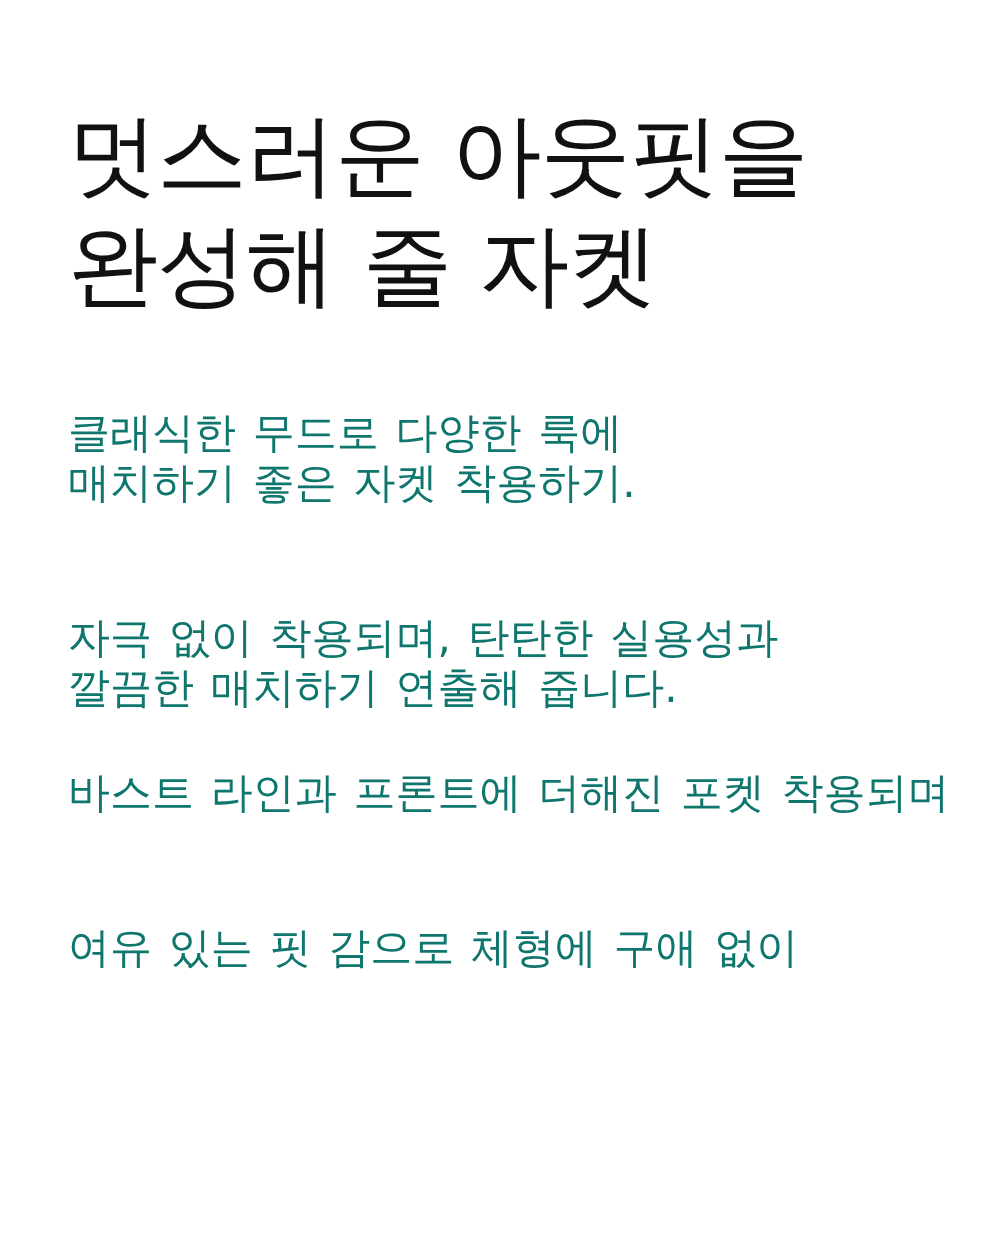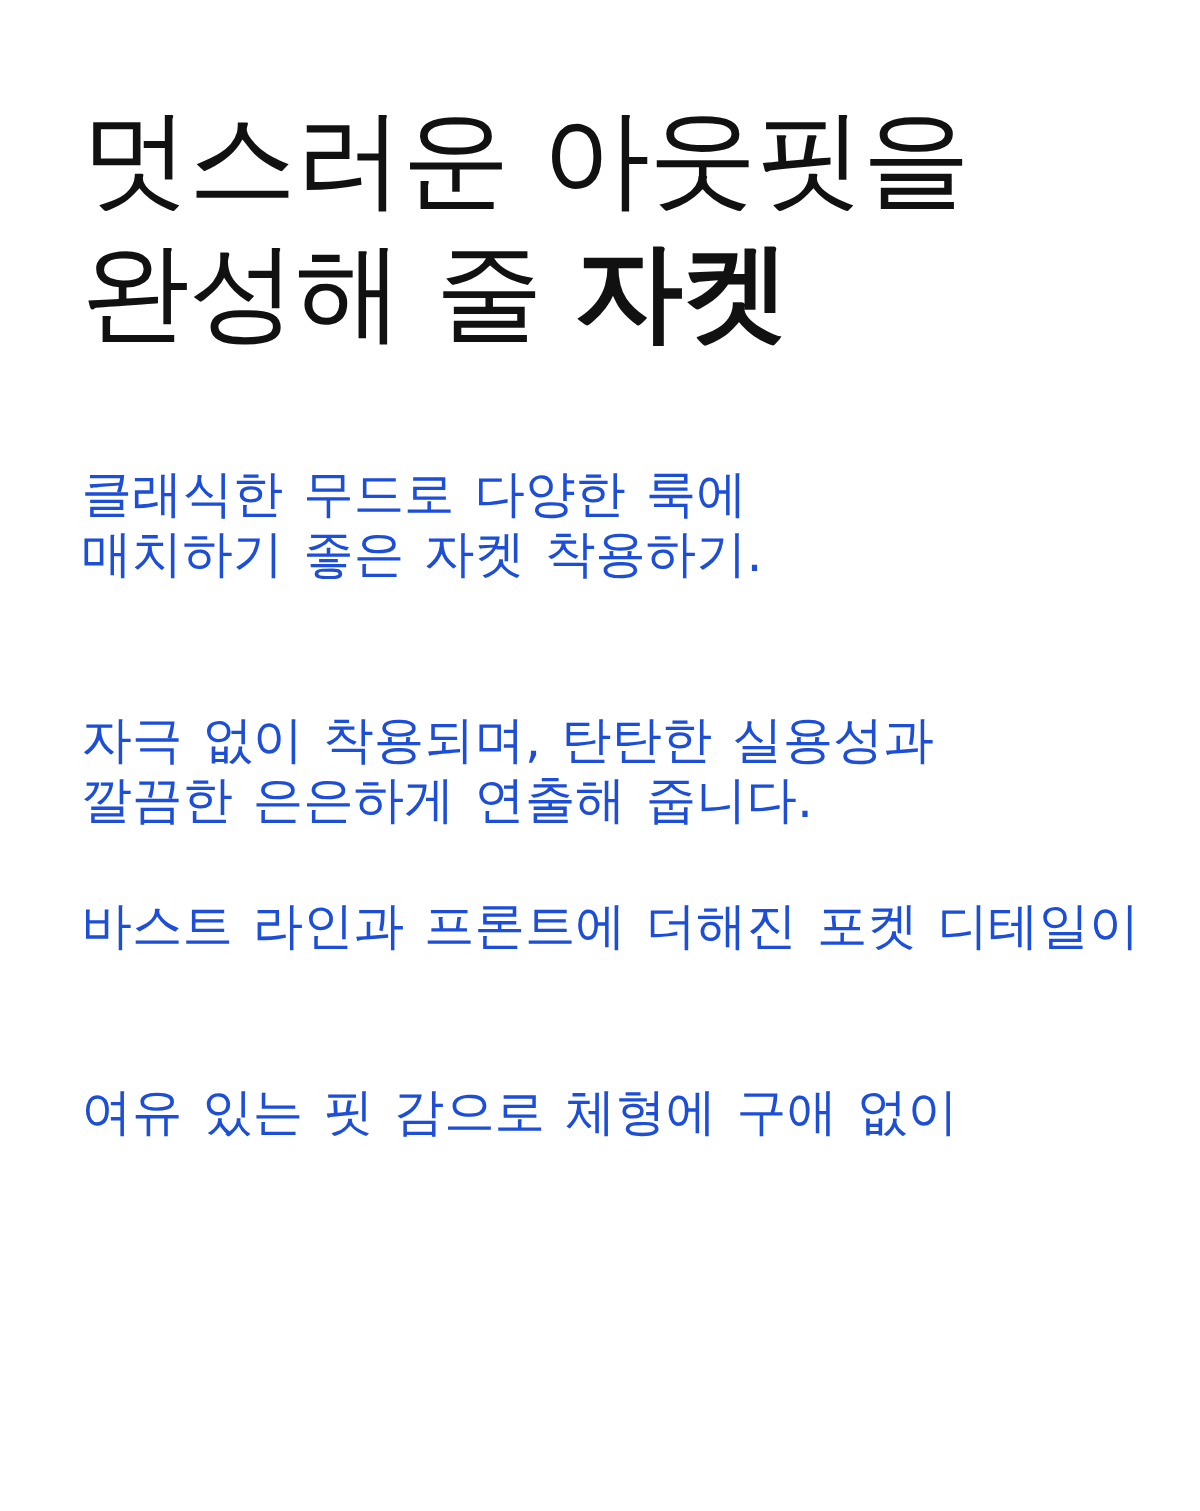--- a/index.html
+++ b/index.html
@@ -7,40 +7,40 @@
     width: 1000px;
     background: #ffffff;
     font-family: "DejaVu Sans", "Liberation Sans", sans-serif;
   }
   .page {
     position: relative;
     width: 1000px;
     height: 1259px;
     background: #ffffff;
     overflow: hidden;
-    padding: 78px 60px 0 68px;
+    padding: 100px 60px 0 68px;
   }
   .headline {
     font-family: "DejaVu Serif", "Liberation Serif", serif;
     font-weight: 400;
     font-size: 90px;
     line-height: 110px;
     color: #111111;
     letter-spacing: -1px;
     margin-bottom: 88px;
     white-space: nowrap;
   }
   .headline .hl-bold {
-    font-weight: 700;
+    font-weight: 400;
     text-align: right;
   }
   .body-text p {
     font-size: 42px;
     line-height: 50px;
-    color: #1d4ed8;
+    color: #0f766e;
     letter-spacing: 0;
     word-spacing: 0.08em;
     margin-bottom: 55px;
     white-space: nowrap;
   }
   .body-text p:last-child { margin-bottom: 14px; }
 </style>
 </head>
 <body>
 
@@ -54,25 +54,25 @@
   <div class="body-text">
 
     <p>
       <span>클래식한 무드로 다양한 룩에</span><br>
       <span>매치하기 좋은 자켓 착용하기.</span>
     </p>
 
     <p>
       <br>
       <span>자극 없이 착용되며, 탄탄한 실용성과</span><br>
-      <span>깔끔한 은은하게 연출해 줍니다.</span>
+      <span>깔끔한 매치하기 연출해 줍니다.</span>
     </p>
 
     <p>
-      <span>바스트 라인과 프론트에 더해진 포켓 디테일이</span><br>
+      <span>바스트 라인과 프론트에 더해진 포켓 착용되며</span><br>
       <br>
     </p>
 
     <p>
       <span>여유 있는 핏 감으로 체형에 구애 없이</span><br>
     </p>
 
   </div>
 </div>
 

